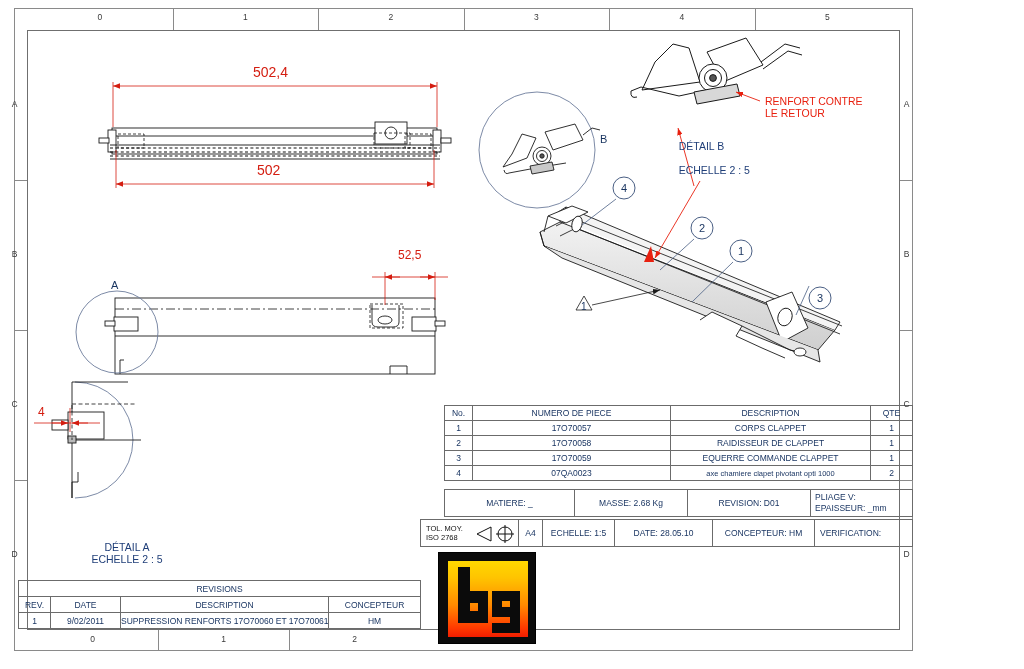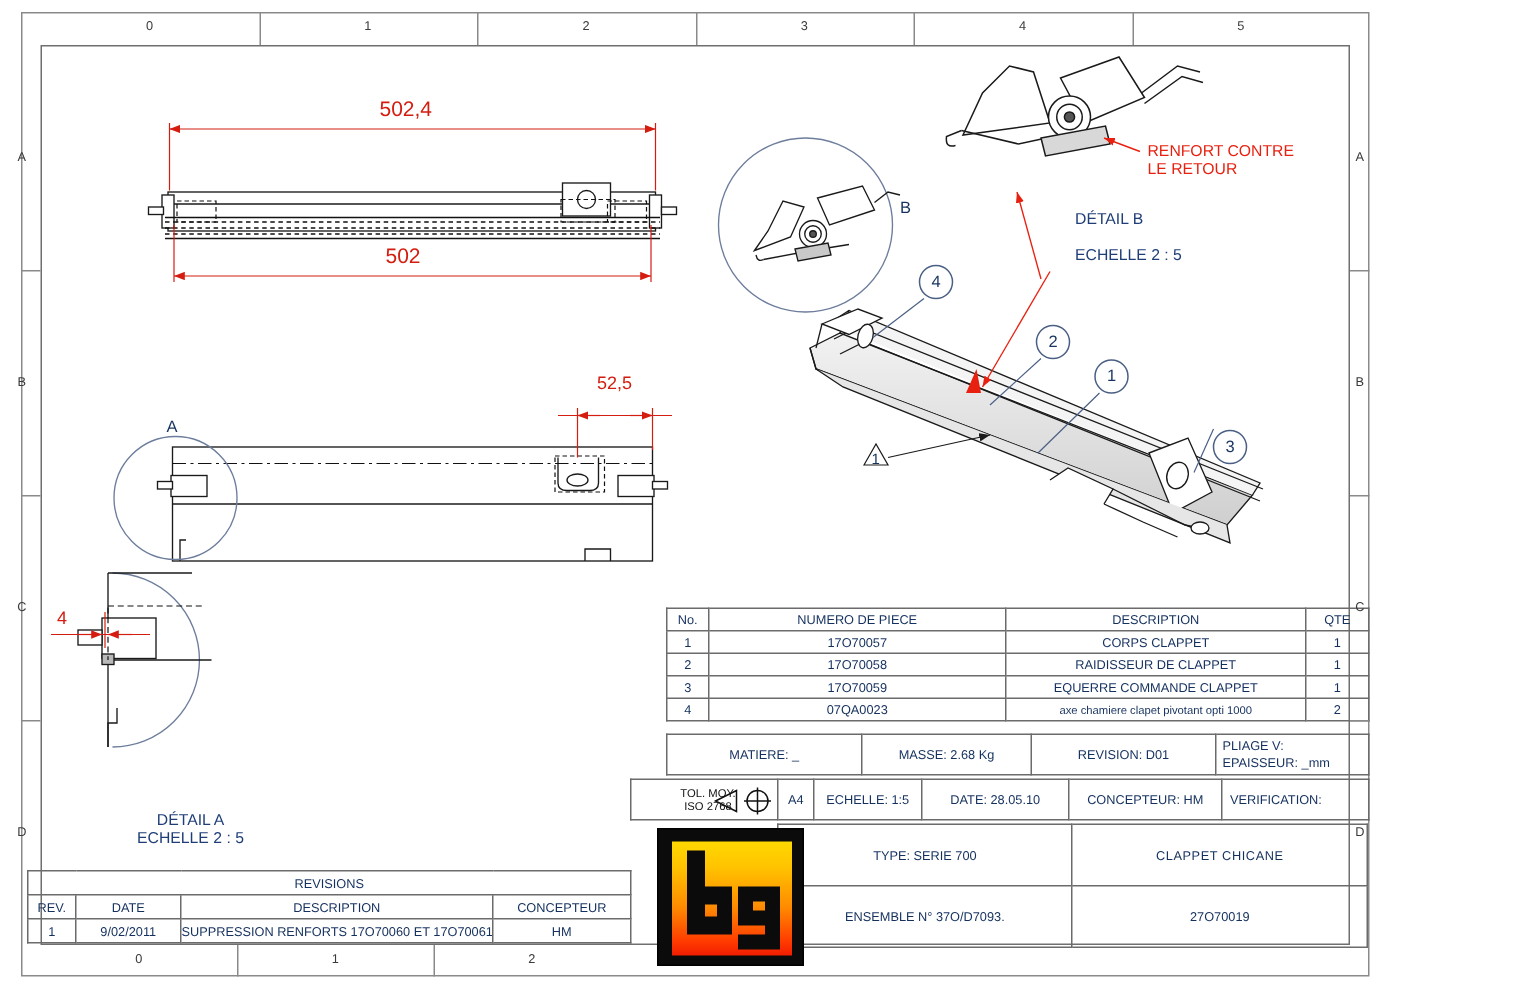--- a/index.html
+++ b/index.html
@@ -283,21 +283,21 @@
   <div class="dimtxt sm" style="left:38px;top:405px;">4</div>
 
   <div class="viewlbl" style="left:111px;top:279px;">A</div>
   <div class="viewlbl" style="left:600px;top:133px;">B</div>
 
   <div class="ann blue" style="left:77px;top:541px;text-align:center;width:100px;white-space:normal;">
     <span>DÉTAIL A</span><br>
     <span>ECHELLE 2 : 5</span>
   </div>
 
-  <div class="ann blue" style="left:705px;top:128px;">
+  <div class="ann blue" style="left:667px;top:128px;">
     <span>DÉTAIL B</span><br>
     <span>ECHELLE 2 : 5</span>
   </div>
 
   <div class="ann red" style="left:765px;top:95px;">RENFORT CONTRE
 LE RETOUR</div>
 
   <div class="balloontxt" style="left:621px;top:182px;">4</div>
   <div class="balloontxt" style="left:699px;top:222px;">2</div>
   <div class="balloontxt" style="left:738px;top:245px;">1</div>
@@ -370,58 +370,40 @@
         <col style="width:98px">
         <col style="width:24px">
         <col style="width:72px">
         <col style="width:98px">
         <col style="width:102px">
         <col style="width:98px">
       </colgroup>
     <tbody>
         <tr>
       <td class="l" style="position:relative;">
-        <div style="font-size:7.5px;line-height:9px;text-align:center;color:#111;">
+        <div style="font-size:7.5px;line-height:9px;text-align:left;color:#111;">
           <span>TOL. MOY.</span><br>
           <span>ISO 2768</span>
         </div>
         <svg class="tolsym" style="left:54px;top:4px;" width="44" height="20" viewBox="0 0 44 20">
           <path d="M2 10 L16 3 L16 17 Z" fill="none" stroke="#111" stroke-width="1"></path>
           <circle cx="30" cy="10" r="7" fill="none" stroke="#111" stroke-width="1"></circle>
           <line x1="30" y1="1" x2="30" y2="19" stroke="#111" stroke-width="1"></line>
           <line x1="21" y1="10" x2="39" y2="10" stroke="#111" stroke-width="1"></line>
         </svg>
       </td>
       <td>A4</td>
       <td>ECHELLE: 1:5</td>
       <td>DATE: 28.05.10</td>
       <td>CONCEPTEUR: HM</td>
       <td class="l">VERIFICATION:</td>
     </tr>
   </tbody>
     </table>
 
-  <table class="tb" id="titleblk">
-    <colgroup>
-        <col style="width:98px">
-        <col style="width:196px">
-        <col style="width:196px">
-      </colgroup>
-    <tbody>
-        <tr>
-      <td rowspan="2" style="border:none;"></td>
-      <td class="midtxt">TYPE: SERIE 700</td>
-      <td class="bigtitle">CLAPPET CHICANE</td>
-    </tr>
-    <tr>
-      <td class="midtxt">ENSEMBLE N° 37O/D7093.</td>
-      <td class="bignum">27O70019</td>
-    </tr>
-  </tbody>
-    </table>
 
   <div id="logo">
     <div class="inner"></div>
     <svg width="80" height="76" viewBox="0 0 80 76">
       <path d="M10 6 L22 6 L22 30 L40 30 L40 62 L10 62 Z
                M22 42 L22 50 L30 50 L30 42 Z" fill="#0b0b0b" fill-rule="evenodd"></path>
       <path d="M44 30 L72 30 L72 72 L44 72 L44 62 L62 62 L62 56 L44 56 Z
                M54 40 L54 46 L62 46 L62 40 Z" fill="#0b0b0b" fill-rule="evenodd"></path>
     </svg>
   </div>

